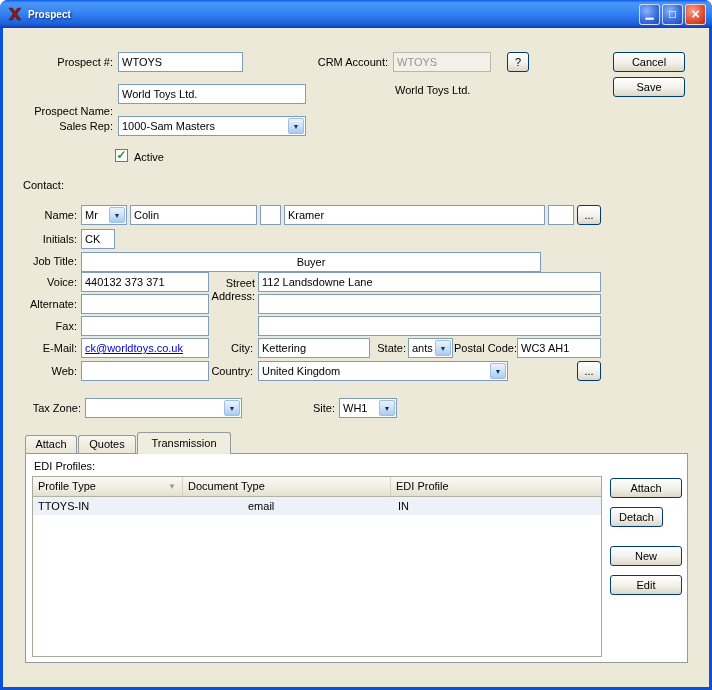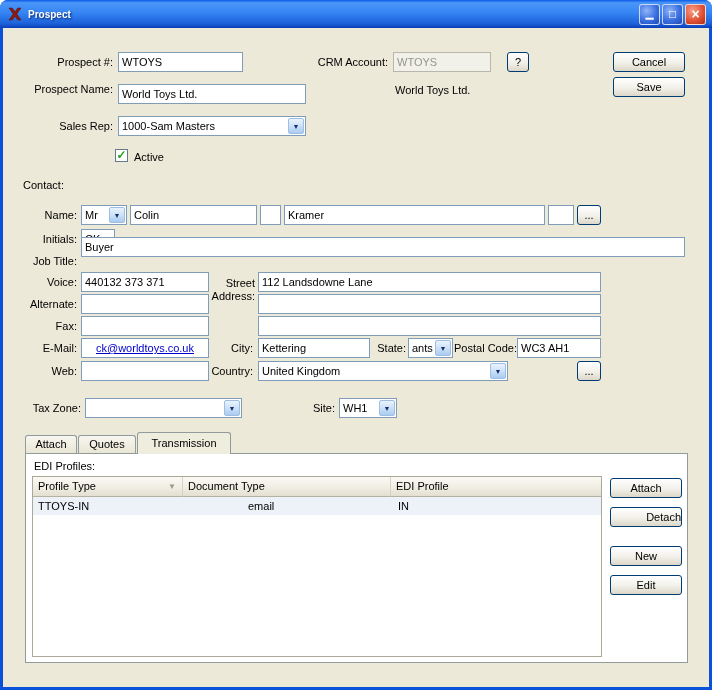--- a/index.html
+++ b/index.html
@@ -15,21 +15,21 @@
   .win-btn.blue{background:radial-gradient(circle at 35% 30%,#8FB4F8 0%,#3B6FE0 55%,#1D49B4 100%);}
   .win-btn.red{background:radial-gradient(circle at 35% 30%,#F8A088 0%,#E25438 55%,#AE2A10 100%);}
   .min-glyph{font-size:10px;line-height:10px;}
   .max-glyph{font-size:12px;line-height:12px;}
   .close-glyph{font-size:14px;line-height:14px;}
   .client{position:absolute;left:3px;top:28px;width:706px;height:659px;background:#ECE9D8;}
   .lbl{position:absolute;font-size:11px;line-height:14px;color:#000;white-space:nowrap;}
   .r{text-align:right;}
   .wrap{white-space:normal;line-height:13px;}
   .input{position:absolute;height:20px;border:1px solid #7F9DB9;background:#fff;font:11px "Liberation Sans",sans-serif;padding:0 3px;color:#000;}
-  .fakein{position:absolute;height:20px;border:1px solid #7F9DB9;background:#fff;font-size:11px;line-height:18px;padding:0 14px;overflow:hidden;white-space:nowrap;}
+  .fakein{position:absolute;height:20px;border:1px solid #7F9DB9;background:#fff;font-size:11px;line-height:18px;padding:0 3px;overflow:hidden;white-space:nowrap;}
   .dis{background:#F1F0E9 !important;border-color:#BAB7AA !important;color:#97958B !important;}
   .link{color:#0000CC;text-decoration:underline;cursor:pointer;}
   .combo{position:absolute;height:20px;border:1px solid #7F9DB9;background:#fff;display:flex;align-items:stretch;}
   .combo .val{flex:1;font-size:11px;line-height:18px;padding-left:3px;overflow:hidden;white-space:nowrap;}
   .combo .arr{flex:0 0 16px;display:flex;align-items:center;justify-content:center;border:1px solid #9EBEE4;border-radius:2px;margin:1px;
     background:linear-gradient(180deg,#EAF3FD 0%,#CDE1F8 50%,#A9CBF0 100%);font-size:7px;color:#10316E;}
   .btn{position:absolute;height:20px;border:1px solid #003C74;border-radius:3px;
     background:linear-gradient(180deg,#FFFFFF 0%,#F2F0E9 55%,#DCD7C8 100%);font:11px "Liberation Sans",sans-serif;color:#000;text-align:center;cursor:pointer;}
   .checkbox{position:absolute;width:13px;height:13px;border:1px solid #64798C;background:#fff;font-size:12px;line-height:11px;text-align:center;color:#1BA11B;font-weight:bold;cursor:pointer;}
   .tab{position:absolute;border:1px solid #919B9C;border-bottom:none;border-radius:3px 3px 0 0;
@@ -77,21 +77,21 @@
     <input class="input" style="left: 115px; top: 24px; width: 125px;" value="WTOYS">
 
     <span class="lbl r" style="left:295px;top:27px;width:90px;">CRM Account:</span>
     <input class="input dis" style="left: 390px; top: 24px; width: 98px;" disabled="" value="WTOYS">
     <button class="btn" style="left:504px;top:24px;width:22px;">?</button>
     <span class="lbl" style="left:392px;top:55px;">World Toys Ltd.</span>
 
     <button class="btn" style="left:610px;top:24px;width:72px;">Cancel</button>
     <button class="btn" style="left:610px;top:49px;width:72px;">Save</button>
 
-    <span class="lbl r" style="left:18px;top:54px;width:92px;">Prospect Name:</span>
+    <span class="lbl r" style="left:18px;top:76px;width:92px;">Prospect Name:</span>
     <input class="input" style="left: 115px; top: 56px; width: 188px;" value="World Toys Ltd.">
 
     <span class="lbl r" style="left:18px;top:91px;width:92px;">Sales Rep:</span>
     <div class="combo" style="left:115px;top:88px;width:188px;">
       <span class="val">1000-Sam Masters</span>
       <span class="arr">
           <span>▼</span>
         </span>
     </div>
 
@@ -110,21 +110,21 @@
     <input class="input" style="left: 127px; top: 177px; width: 127px;" value="Colin">
     <input class="input" style="left: 257px; top: 177px; width: 21px;" value="">
     <input class="input" style="left: 281px; top: 177px; width: 261px;" value="Kramer">
     <input class="input" style="left: 545px; top: 177px; width: 26px;" value="">
     <button class="btn" style="left:574px;top:177px;width:24px;">...</button>
 
     <span class="lbl r" style="left:6px;top:204px;width:68px;">Initials:</span>
     <input class="input" style="left: 78px; top: 201px; width: 34px;" value="CK">
 
     <span class="lbl r" style="left:6px;top:226px;width:68px;">Job Title:</span>
-    <input class="input" style="left: 78px; top: 209px; width: 604px;" value="Buyer">
+    <input class="input" style="left: 78px; top: 224px; width: 460px; text-align: center;" value="Buyer">
 
     <span class="lbl r" style="left:6px;top:247px;width:68px;">Voice:</span>
     <input class="input" style="left: 78px; top: 244px; width: 128px;" value="440132 373 371">
     <span class="lbl r wrap" style="left:202px;top:249px;width:50px;">Street Address:</span>
     <input class="input" style="left: 255px; top: 244px; width: 343px;" value="112 Landsdowne Lane">
 
     <span class="lbl r" style="left:6px;top:269px;width:68px;">Alternate:</span>
     <input class="input" style="left: 78px; top: 266px; width: 128px;" value="">
     <input class="input" style="left: 255px; top: 266px; width: 343px;" value="">
 
@@ -195,19 +195,19 @@
           </div>
         </div>
         <div class="tr">
           <div class="td c2">TTOYS-IN</div>
           <div class="td c1">email</div>
           <div class="td c3">IN</div>
         </div>
       </div>
 
       <button class="btn" style="left:584px;top:24px;width:72px;">Attach</button>
-      <button class="btn" style="left:584px;top:53px;width:72px;text-align:right;">Detach</button>
+      <button class="btn" style="left:584px;top:53px;width:53px;">Detach</button>
       <button class="btn" style="left:584px;top:92px;width:72px;">New</button>
       <button class="btn" style="left:584px;top:121px;width:72px;">Edit</button>
     </div>
 
   </div>
 </div>
 
 </body></html>

